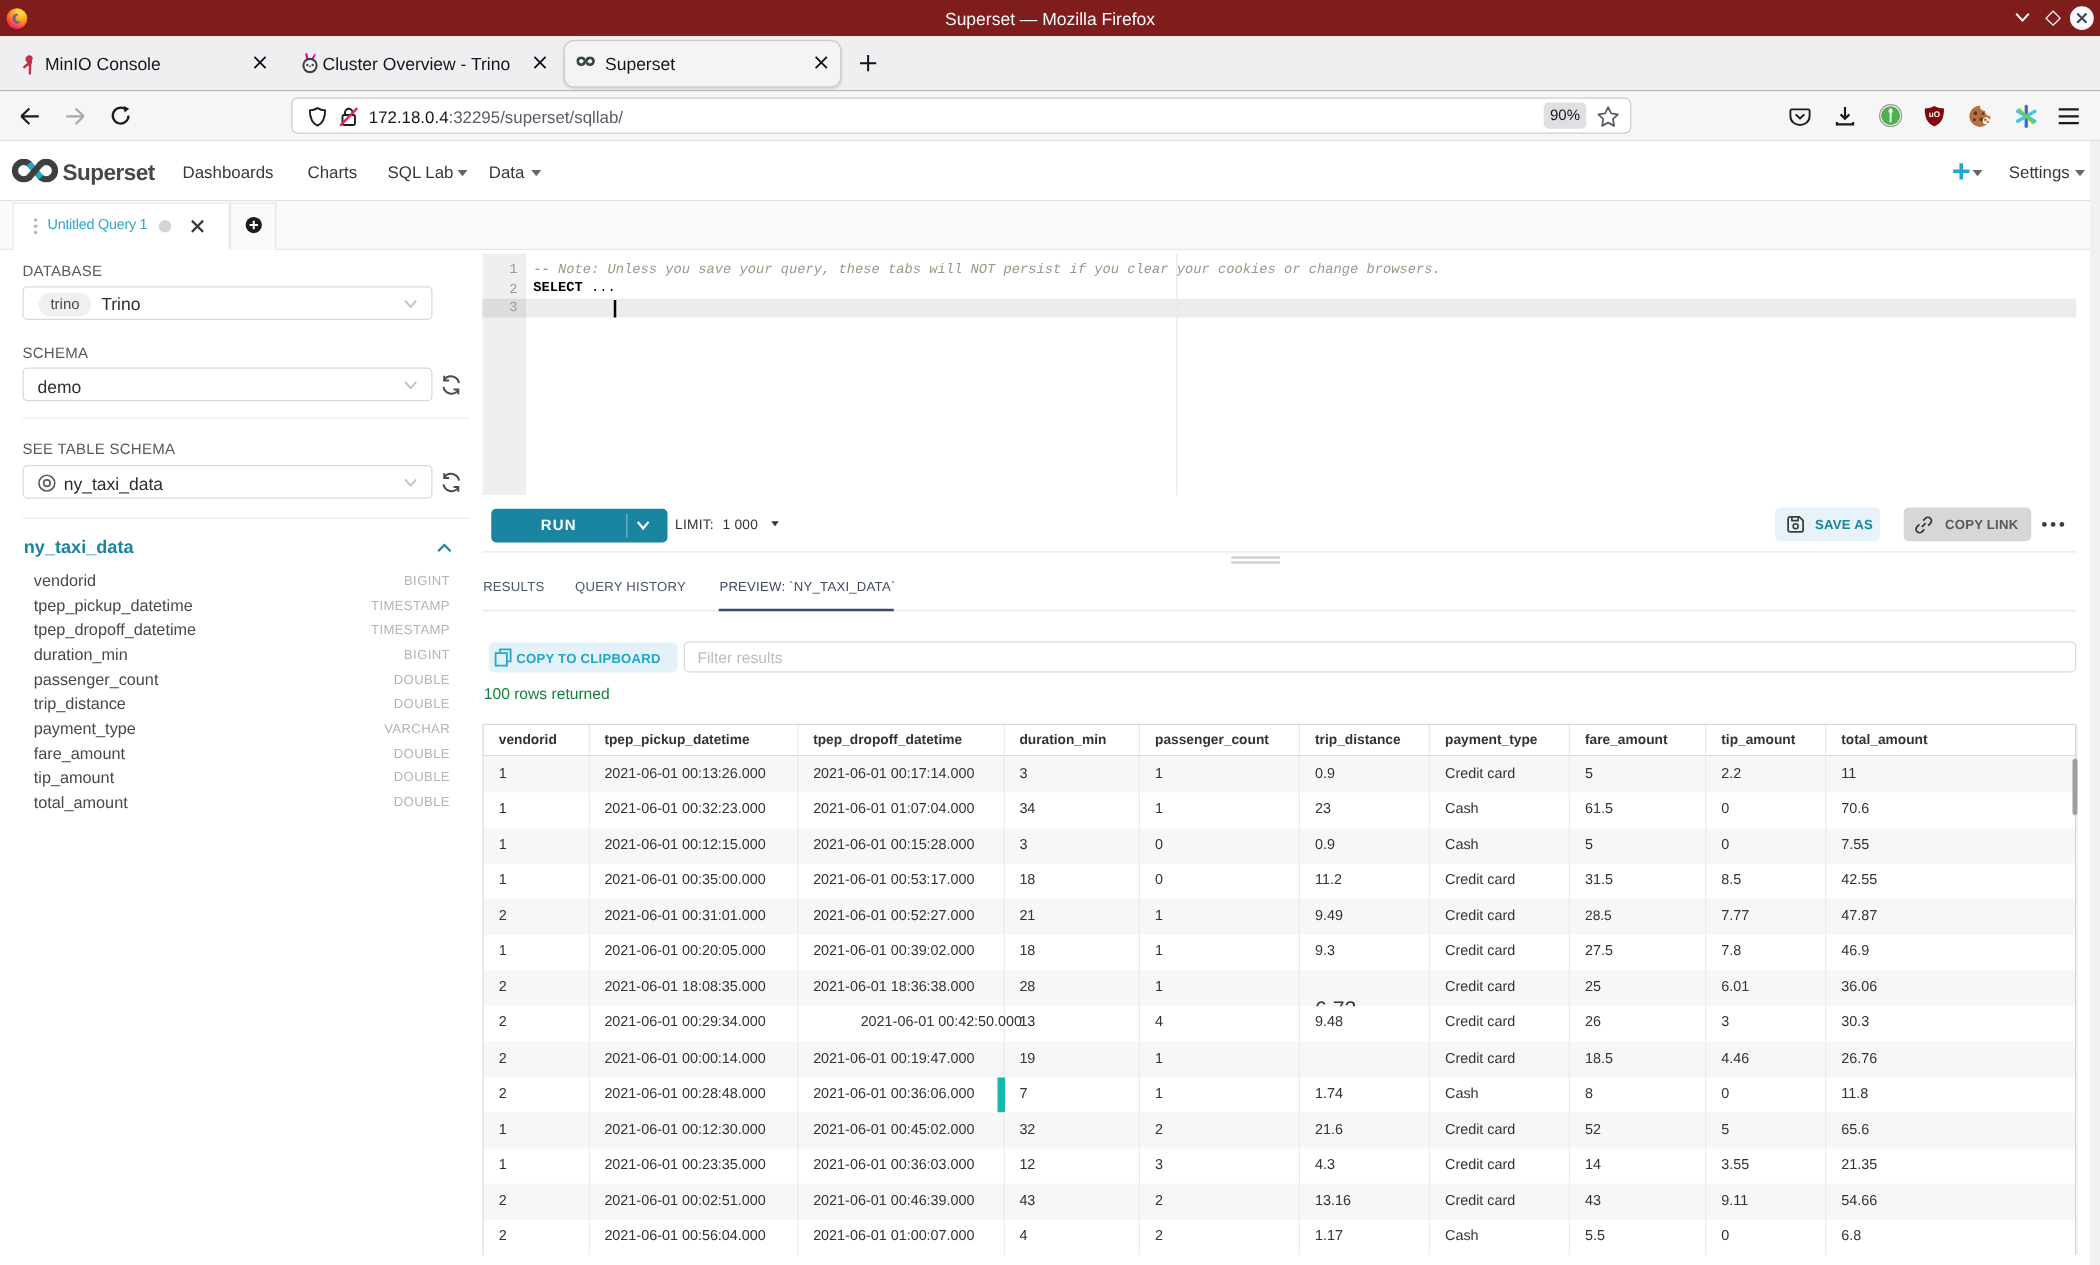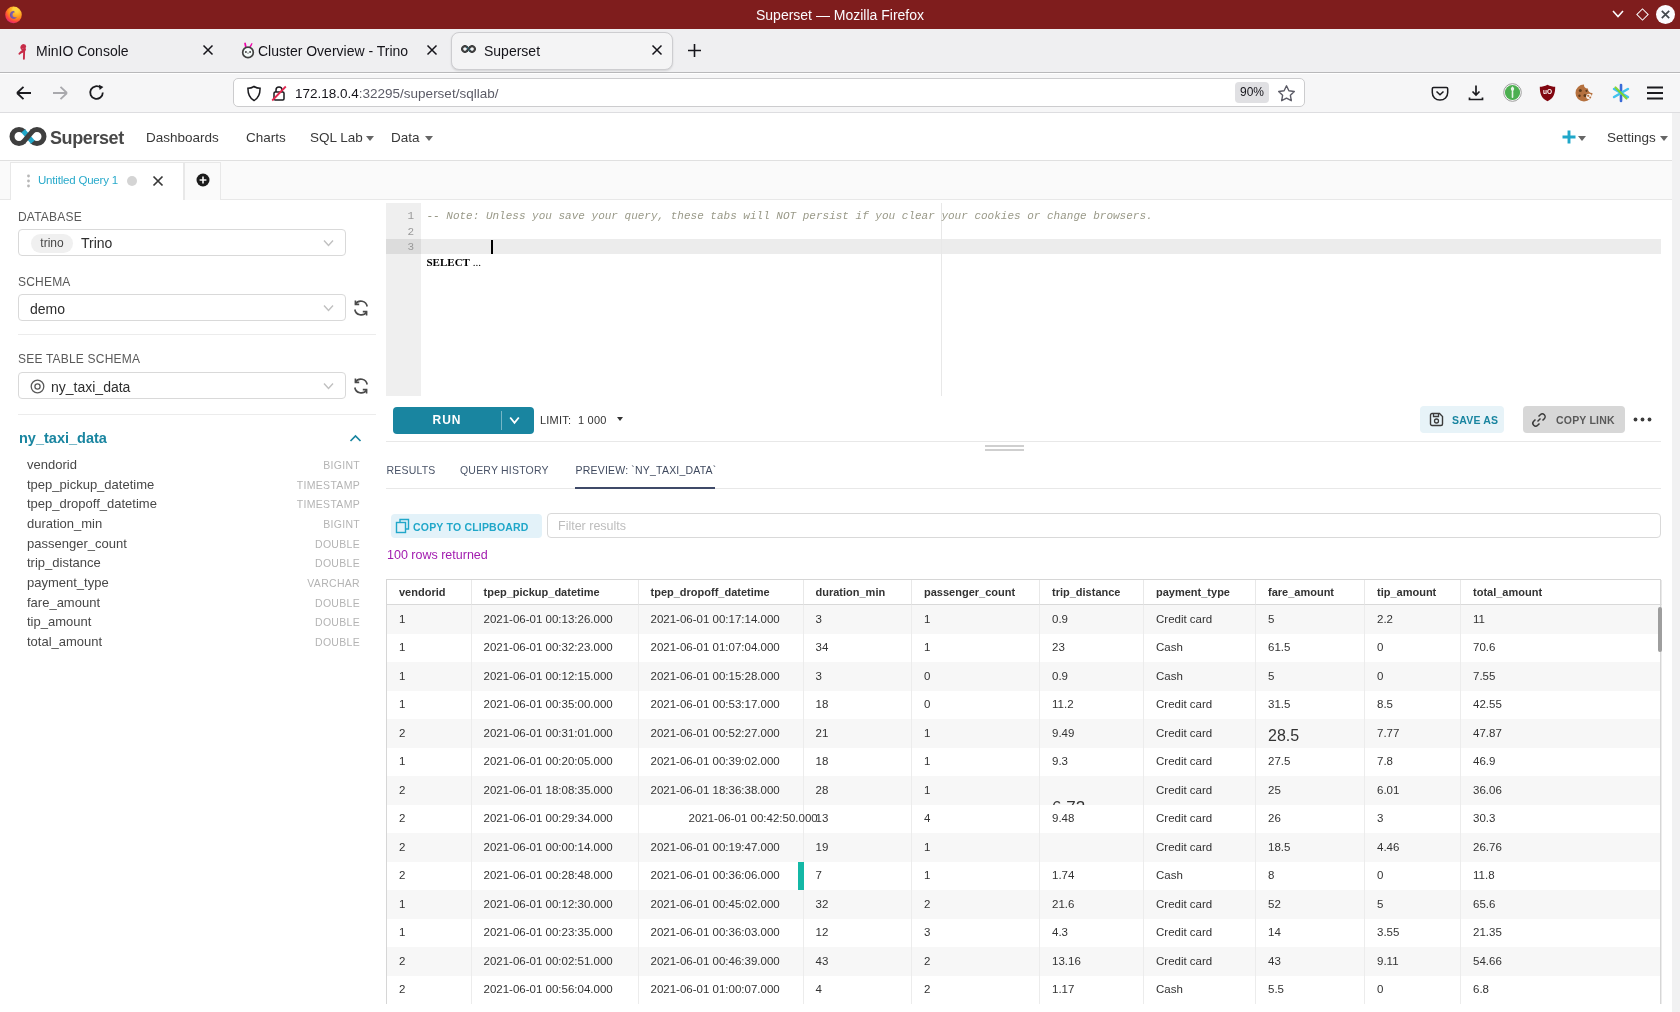--- a/index.html
+++ b/index.html
@@ -283,21 +283,21 @@
 <div class="abs colt" style="top:635.8px;">DOUBLE</div>
 <div class="abs" style="left:386px;top:203px;width:1275px;height:193px;background:#fff;font-family:'Liberation Mono',monospace;">
 <div class="abs" style="left:0;top:0;width:35px;height:193px;background:#efefef;"></div>
 <div class="abs" style="left:0;top:36.2px;width:35px;height:15.0px;background:#dcdcdc;"></div>
 <div class="abs" style="left:0;top:7.2px;width:28px;text-align:right;font-size:11px;color:#999;">1</div>
 <div class="abs" style="left:0;top:22.5px;width:28px;text-align:right;font-size:11px;color:#999;">2</div>
 <div class="abs" style="left:0;top:37.8px;width:28px;text-align:right;font-size:11px;color:#999;">3</div>
 <div class="abs" style="left:35px;top:36.2px;width:1240px;height:15.0px;background:#ececec;"></div>
 <div class="abs" style="left:555px;top:0;width:1px;height:193px;background:#e8e8e8;"></div>
 <div class="abs" style="left:40.5px;top:7.2px;font-size:11px;font-style:italic;color:#999988;white-space:pre;">-- Note: Unless you save your query, these tabs will NOT persist if you clear your cookies or change browsers.</div>
-<div class="abs" style="left:40.5px;top:53px;font-size:11px;color:#000;white-space:pre;font-family:Liberation Serif, serif;"><b>SELECT</b> ...</div>
+<div class="abs" style="left:40.5px;top:22px;font-size:11px;color:#000;white-space:pre;"><b>SELECT</b> ...</div>
 <div class="abs" style="left:105px;top:37.2px;width:1.6px;height:13.5px;background:#000;"></div>
 </div>
 <div class="abs" style="left:386px;top:395.5px;width:1275px;height:1px;background:#e2e2e2;"></div>
 <div class="abs" style="left:386px;top:396px;width:1275px;height:45.5px;background:#fff;border-bottom:1px solid #e8e8e8;"></div>
 <div class="abs" style="left:393px;top:407px;width:141px;height:27px;background:#1985a0;border-radius:4px;"></div>
 <div class="abs" style="left:393px;top:407px;width:108px;height:27px;text-align:center;line-height:27px;color:#fff;font-size:12px;font-weight:bold;letter-spacing:1px;">RUN</div>
 <div class="abs" style="left:501px;top:411px;width:1px;height:19px;background:rgba(255,255,255,0.4);"></div>
 <svg class="abs" style="left:509px;top:416px" width="11" height="9" viewBox="0 0 11 9">
     <path d="M1.2 1.5 L5.5 6.8 L9.8 1.5" stroke="#fff" stroke-width="1.8" fill="none"></path>
   </svg>
@@ -331,21 +331,21 @@
 <div class="abs" style="left:575.5px;top:464px;font-size:10.5px;color:#3f495e;letter-spacing:0.2px;">PREVIEW: `NY_TAXI_DATA`</div>
 <div class="abs" style="left:575px;top:487px;width:140px;height:2px;background:#3f4a68;"></div>
 <div class="abs" style="left:391px;top:514px;width:151px;height:24px;background:#e3f2f9;border-radius:4px;"></div>
 <svg class="abs" style="left:395px;top:518px" width="15" height="16" viewBox="0 0 15 16">
 <path d="M5 4 L5 1.5 L13.5 1.5 L13.5 11 L10.5 11" fill="none" stroke="#20a7c9" stroke-width="1.4"></path>
 <rect x="1.5" y="4.5" width="9" height="10" fill="#e3f2f9" stroke="#20a7c9" stroke-width="1.4"></rect>
 </svg>
 <div class="abs" style="left:413px;top:520.5px;font-size:10.5px;font-weight:bold;color:#20a7c9;letter-spacing:0.2px;">COPY TO CLIPBOARD</div>
 <div class="abs" style="left:547px;top:513px;width:1114px;height:25px;background:#fff;border:1px solid #d9d9d9;border-radius:4px;"></div>
 <div class="abs" style="left:558px;top:519px;font-size:12.5px;color:#bdbdbd;">Filter results</div>
-<div class="abs" style="left:387px;top:548px;font-size:12.5px;color:#a21caf;">100 rows returned</div>
+<div class="abs" style="left:387px;top:548px;font-size:12.5px;color:#15803d;">100 rows returned</div>
 <div class="abs" style="left:386.0px;top:578.5px;width:1275px;height:425.9px;border:1px solid #d6d6d6;background:#fff;">
 <div class="abs" style="left:0px;top:0;width:84.5px;height:25.5px;border-right:1px solid #e8e8e8;border-bottom:1px solid #d9d9d9;">
       <div class="abs" style="left:12px;top:6.2px;font-size:11px;font-weight:bold;color:#333;letter-spacing:0px;white-space:nowrap;">vendorid</div>
     </div>
 <div class="abs" style="left:84.5px;top:0;width:167.0px;height:25.5px;border-right:1px solid #e8e8e8;border-bottom:1px solid #d9d9d9;">
       <div class="abs" style="left:12px;top:6.2px;font-size:11px;font-weight:bold;color:#333;letter-spacing:0px;white-space:nowrap;">tpep_pickup_datetime</div>
     </div>
 <div class="abs" style="left:251.5px;top:0;width:165.0px;height:25.5px;border-right:1px solid #e8e8e8;border-bottom:1px solid #d9d9d9;">
       <div class="abs" style="left:12px;top:6.2px;font-size:11px;font-weight:bold;color:#333;letter-spacing:0px;white-space:nowrap;">tpep_dropoff_datetime</div>
     </div>
@@ -510,21 +510,21 @@
 <div class="abs" style="left:525px;top:139.62px;width:128px;height:28.53px;border-right:1px solid #ececec;">
       <div class="abs" style="left:12px;top:7.6px;font-size:11.5px;color:#333;white-space:nowrap;">1</div>
     </div>
 <div class="abs" style="left:653px;top:139.62px;width:104px;height:28.53px;border-right:1px solid #ececec;">
       <div class="abs" style="left:12px;top:7.6px;font-size:11.5px;color:#333;white-space:nowrap;">9.49</div>
     </div>
 <div class="abs" style="left:757px;top:139.62px;width:112px;height:28.53px;border-right:1px solid #ececec;">
       <div class="abs" style="left:12px;top:7.6px;font-size:11.5px;color:#333;white-space:nowrap;">Credit card</div>
     </div>
 <div class="abs" style="left:869px;top:139.62px;width:109px;height:28.53px;border-right:1px solid #ececec;">
-      <div class="abs" style="left:12px;top:7.6px;font-size:16px;color:#333;white-space:nowrap;">28.5</div>
+      <div class="abs" style="left:12px;top:7.6px;font-size:11px;color:#333;white-space:nowrap;">28.5</div>
     </div>
 <div class="abs" style="left:978px;top:139.62px;width:96px;height:28.53px;border-right:1px solid #ececec;">
       <div class="abs" style="left:12px;top:7.6px;font-size:11.5px;color:#333;white-space:nowrap;">7.77</div>
     </div>
 <div class="abs" style="left:1074px;top:139.62px;width:201px;height:28.53px;border-right:1px solid #ececec;">
       <div class="abs" style="left:12px;top:7.6px;font-size:11.5px;color:#333;white-space:nowrap;">47.87</div>
     </div>
 <div class="abs" style="left:0;top:168.15px;width:1273px;height:28.53px;background:#fff;"></div>
 <div class="abs" style="left:0px;top:168.15px;width:84.5px;height:28.53px;border-right:1px solid #ececec;">
       <div class="abs" style="left:12px;top:7.6px;font-size:11.5px;color:#333;white-space:nowrap;">1</div>

